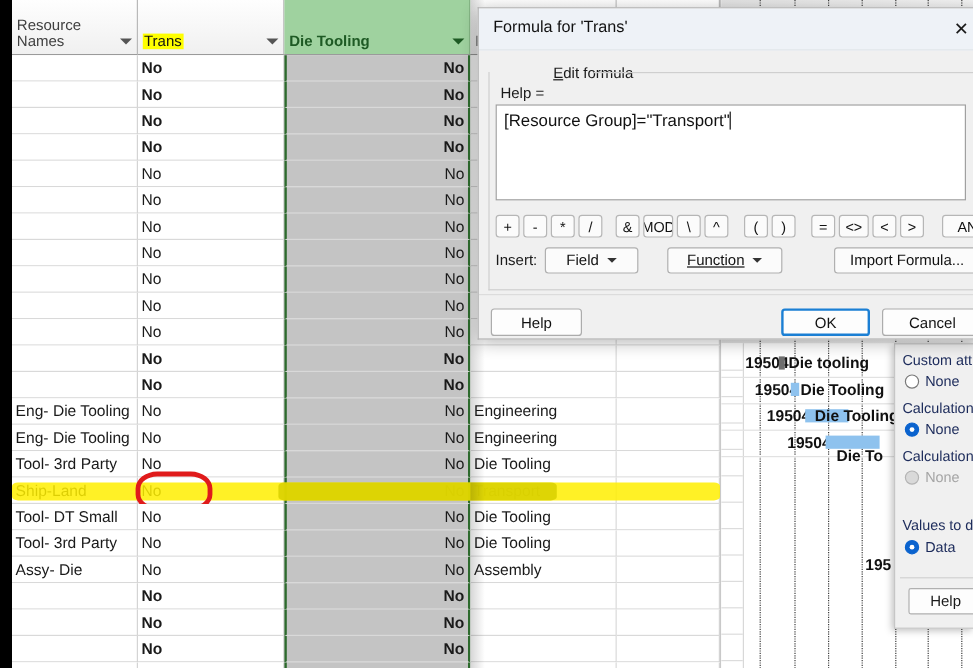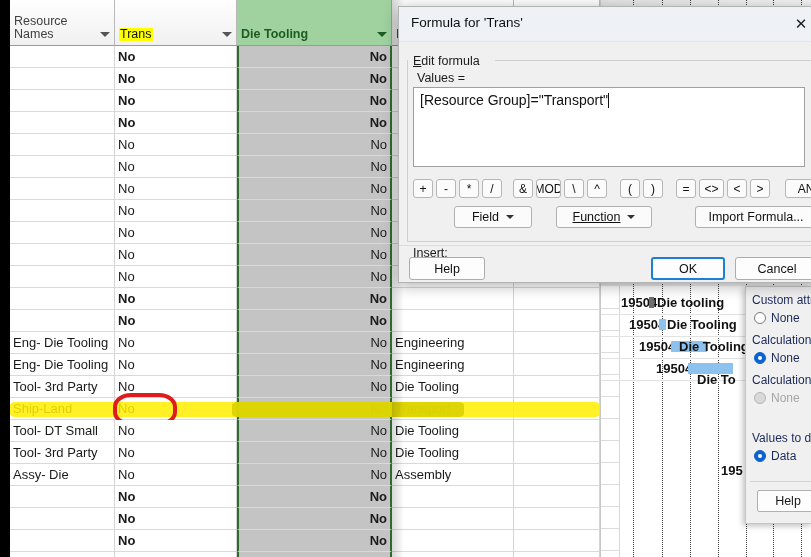--- a/index.html
+++ b/index.html
@@ -107,21 +107,21 @@
   #formula-box{position:absolute;left:14px;top:80px;width:392px;height:80px;
                background:#fff;border:1px solid #a0a0a0;box-sizing:border-box;
                font-size:14px;color:#111;padding:4px 6px;overflow:hidden;}
   #formula-box .caret-bar{display:inline-block;width:1px;height:15px;background:#111;
                           vertical-align:-3px;}
 
   .opbtn{position:absolute;top:172px;height:19px;background:#fbfbfb;border:1px solid #b6b6b6;
          border-radius:3px;box-sizing:border-box;display:flex;align-items:center;
          justify-content:center;font-size:12px;color:#111;overflow:hidden;}
 
-  #insert-label{position:absolute;left:14px;top:203px;font-size:12.5px;color:#1a1a1a;margin-top:36px;}
+  #insert-label{position:absolute;left:14px;top:203px;font-size:12.5px;color:#1a1a1a;}
   .dropbtn{position:absolute;top:199px;height:22px;background:#fbfbfb;border:1px solid #b0b0b0;
            border-radius:3px;box-sizing:border-box;display:flex;align-items:center;
            justify-content:center;font-size:12.5px;color:#111;}
   .dropbtn .dc{width:0;height:0;border-left:4px solid transparent;border-right:4px solid transparent;
                border-top:4px solid #333;margin-left:7px;}
   .dlgbtn{position:absolute;top:250px;height:23px;background:#fdfdfd;border:1px solid #acacac;
           border-radius:3px;box-sizing:border-box;display:flex;align-items:center;
           justify-content:center;font-size:12.5px;color:#111;}
   .dlgbtn.primary{border:2px solid #1b7fd4;}
   #dlg-footsep{position:absolute;left:0;top:238px;width:420px;height:1px;background:#dcdcdc;}
@@ -402,28 +402,28 @@
     <span>Help</span>
   </div>
 </div>
 
 <div id="dlg">
   <div id="dlg-title">
     <span class="t">Formula for 'Trans'</span>
   </div>
   <div id="dlg-close">✕</div>
 
-  <div class="grp-label" style="top:47px;">
+  <div class="grp-label" style="top:47px;margin-left:48px;">
     <u>E</u><span>dit formula</span>
   </div>
   <div class="grp-line" style="left:96px;top:53px;width:322px;"></div>
   <div class="grp-line" style="left:8px;top:53px;width:1px;height:182px;background:#cfcfcf;"></div>
   <div class="grp-line" style="left:8px;top:234px;width:410px;"></div>
 
-  <div id="eq-label">Values =</div>
+  <div id="eq-label">Help =</div>
 
   <div id="formula-box">
     <span>[Resource Group]="Transport"</span><span class="caret-bar"></span>
   </div>
 
   <div id="ops-host">
       <div class="opbtn" style="left: 14px; width: 20px;">+</div>
       <div class="opbtn" style="left: 37px; width: 20px;">-</div>
       <div class="opbtn" style="left: 60px; width: 20px;">*</div>
       <div class="opbtn" style="left: 83px; width: 20px;">/</div>

